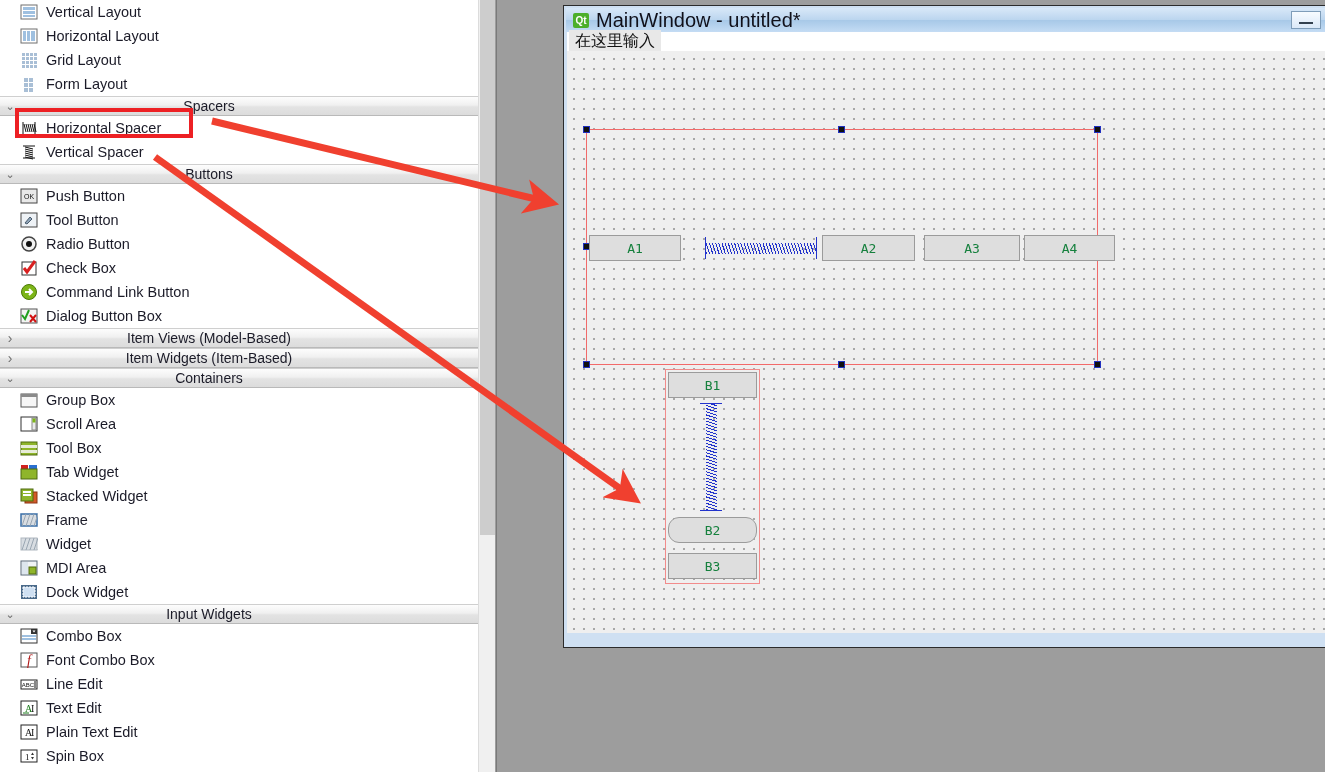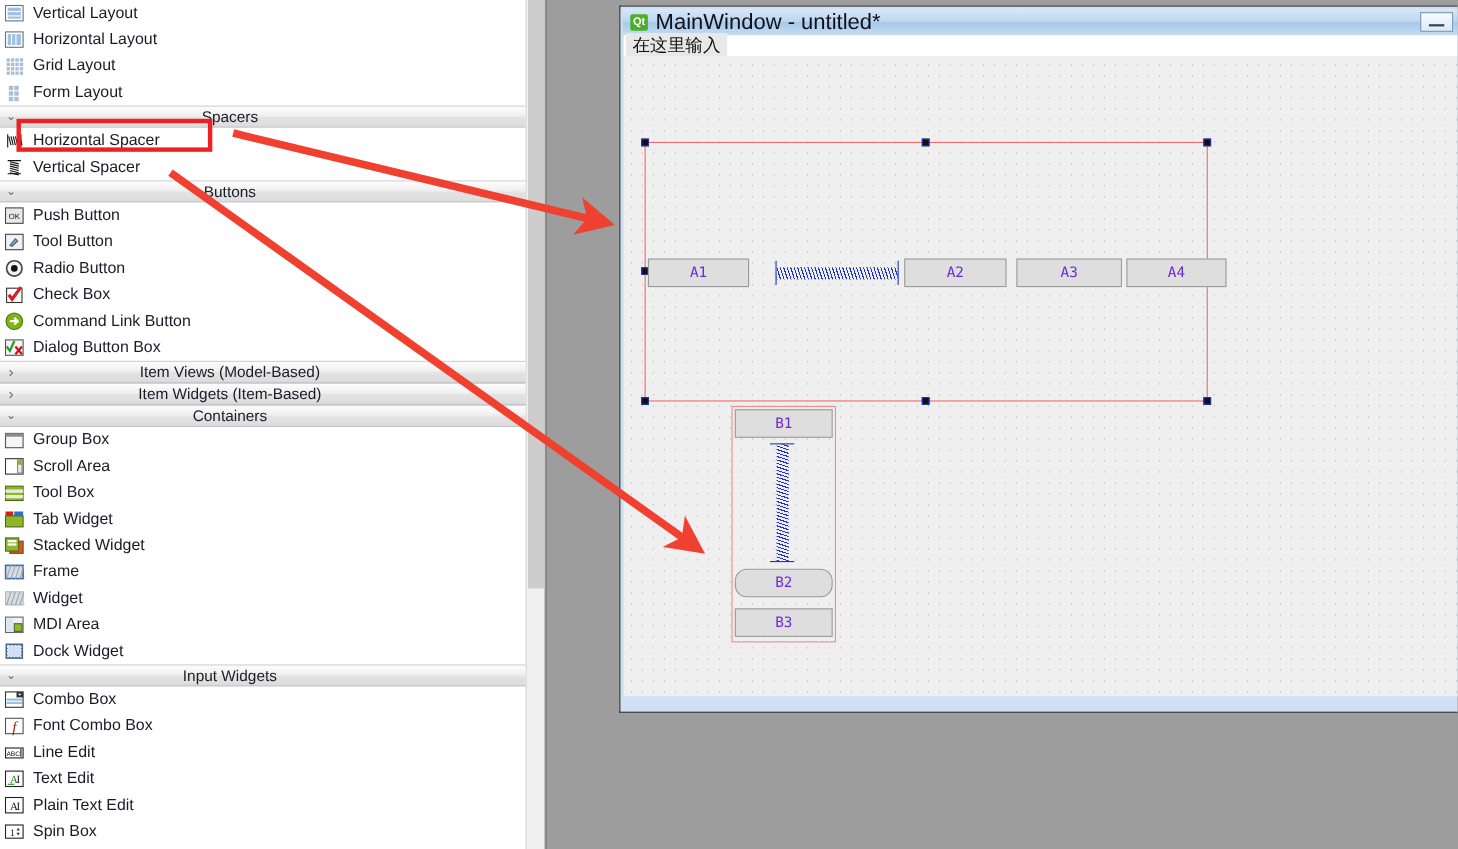--- a/index.html
+++ b/index.html
@@ -9,21 +9,21 @@
     font-family:"Liberation Sans","DejaVu Sans",sans-serif;
     font-size:13.5px;color:#1b1b28;
   }
 
   
   #widgetbox{
     position:absolute;left:0;top:0;width:478px;height:772px;
     background:#ffffff;overflow:hidden;
   }
   .wb-row{
-    height:24px;display:flex;align-items:center;padding-left:4px;
+    height:24px;display:flex;align-items:center;padding-left:20px;
     box-sizing:border-box;white-space:nowrap;
   }
   .wb-row .lbl{margin-left:8px;font-size:14.5px;line-height:1;}
   .wb-ico{
     width:18px;height:18px;flex:0 0 18px;position:relative;
     display:inline-block;
   }
 
   .wb-header{
     height:20px;display:flex;align-items:center;
@@ -118,21 +118,21 @@
   .h-tr{right:-4px;top:-4px;} .h-ml{left:-4px;top:50%;margin-top:-4px;}
   .h-mr{right:-4px;top:50%;margin-top:-4px;}
   .h-bl{left:-4px;bottom:-4px;} .h-bc{left:50%;margin-left:-4px;bottom:-4px;}
   .h-br{right:-4px;bottom:-4px;}
 
   .qbtn{
     position:absolute;height:26px;
     background:#dedede;border:1px solid #9b9b9b;box-sizing:border-box;
     display:flex;align-items:center;justify-content:center;
     font-family:"DejaVu Sans Mono","Liberation Mono",monospace;
-    font-size:13px;color:#6d28d9;
+    font-size:13px;color:#15803d;
   }
 
   
   .spring-h{
     position:absolute;height:24px;
     display:flex;align-items:center;
   }
   .spring-h .cap{width:1px;height:22px;background:#2233cc;flex:0 0 1px;}
   .spring-h .coil{
     flex:1;height:11px;

